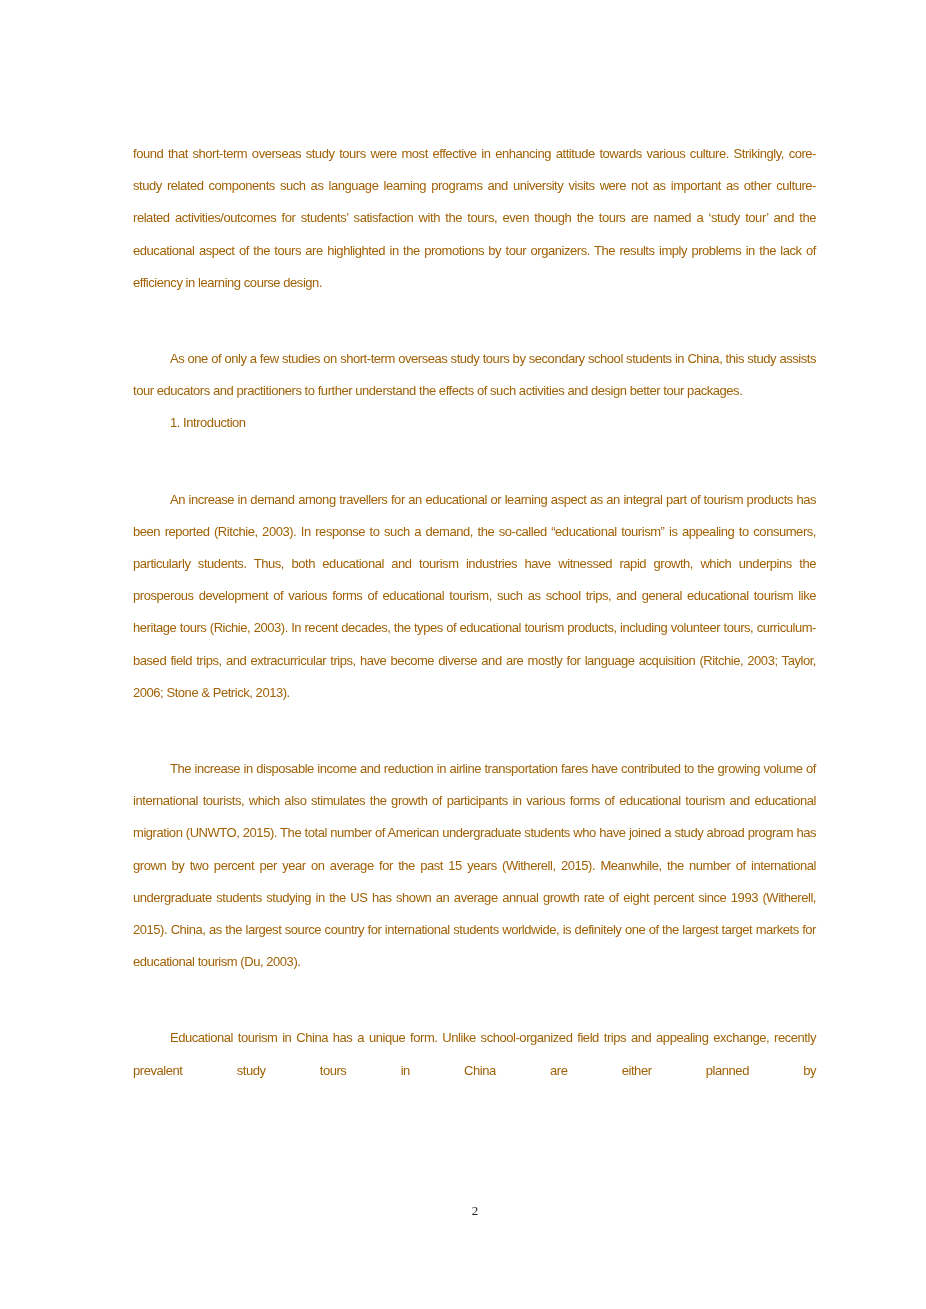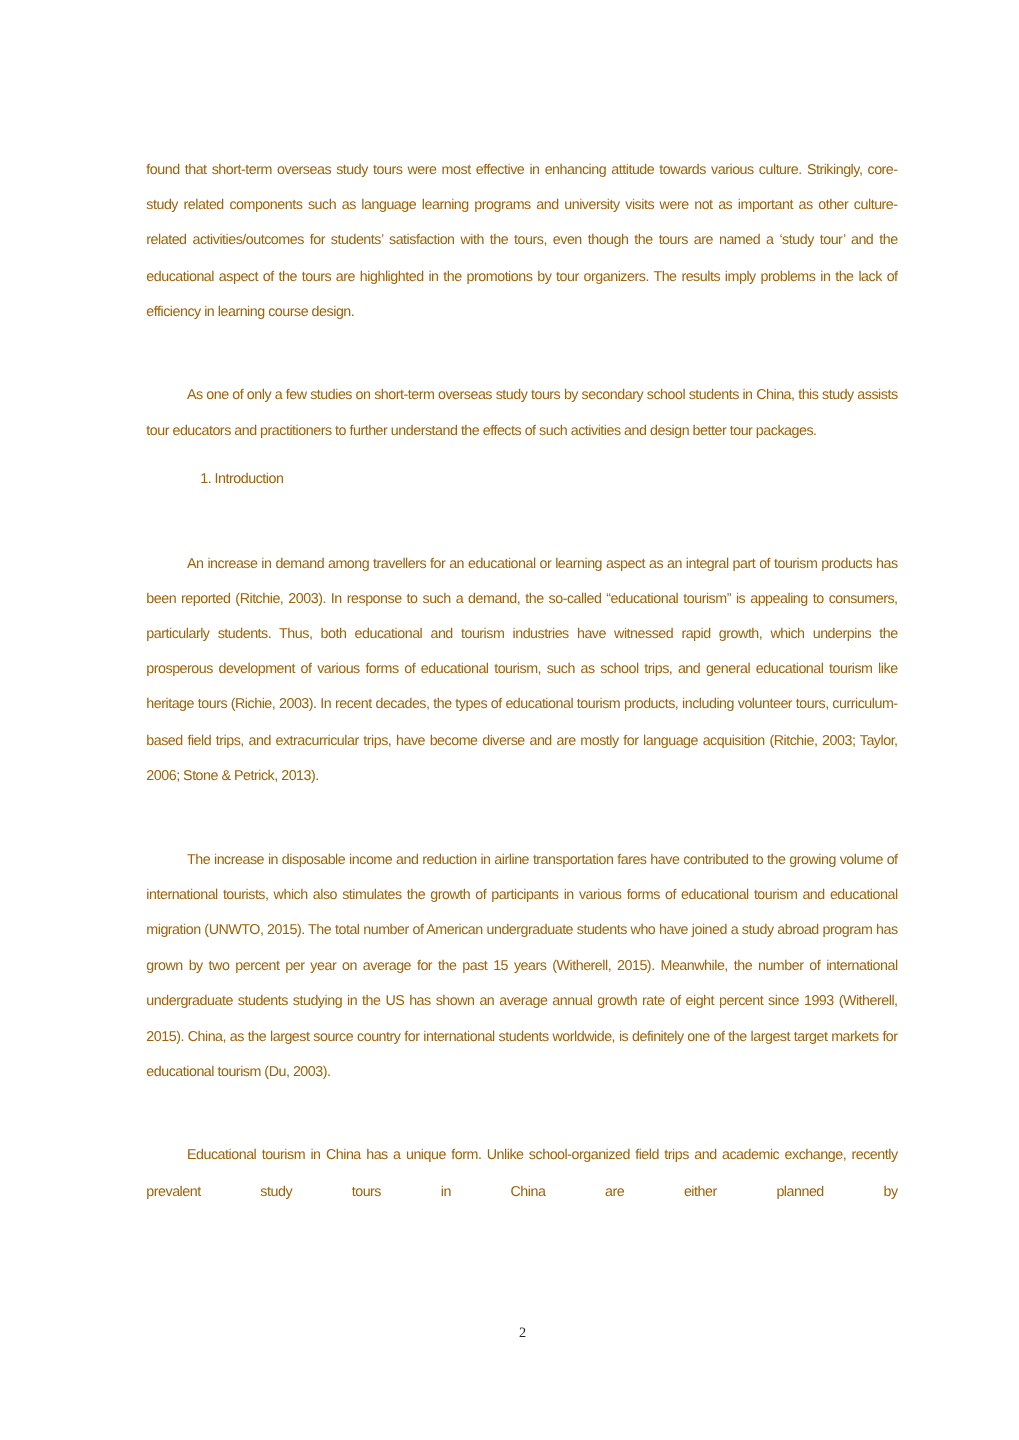--- a/index.html
+++ b/index.html
@@ -27,21 +27,21 @@
   .para {
     margin: 0;
     text-align: justify;
     text-align-last: left;
   }
   .indent {
     text-indent: 37px;
     margin-top: 44px;
   }
   .heading {
-    margin: 12px;
+    margin: 0;
     text-indent: 37px;
   }
   .page-number {
     position: absolute;
     top: 1203px;
     left: 0;
     width: 950px;
     text-align: center;
     font-family: "Liberation Serif", "DejaVu Serif", serif;
     font-size: 13px;
@@ -50,16 +50,16 @@
 </style>
 </head>
 <body>
 
 <div class="page">
   <p class="para">found that short-term overseas study tours were most effective in enhancing attitude towards various culture. Strikingly, core-study related components such as language learning programs and university visits were not as important as other culture-related activities/outcomes for students’ satisfaction with the tours, even though the tours are named a ‘study tour’ and the educational aspect of the tours are highlighted in the promotions by tour organizers. The results imply problems in the lack of efficiency in learning course design.</p>
   <p class="para indent">As one of only a few studies on short-term overseas study tours by secondary school students in China, this study assists tour educators and practitioners to further understand the effects of such activities and design better tour packages.</p>
   <p class="heading">1. Introduction</p>
   <p class="para indent">An increase in demand among travellers for an educational or learning aspect as an integral part of tourism products has been reported (Ritchie, 2003). In response to such a demand, the so-called “educational tourism” is appealing to consumers, particularly students. Thus, both educational and tourism industries have witnessed rapid growth, which underpins the prosperous development of various forms of educational tourism, such as school trips, and general educational tourism like heritage tours (Richie, 2003). In recent decades, the types of educational tourism products, including volunteer tours, curriculum-based field trips, and extracurricular trips, have become diverse and are mostly for language acquisition (Ritchie, 2003; Taylor, 2006; Stone &amp; Petrick, 2013).</p>
   <p class="para indent">The increase in disposable income and reduction in airline transportation fares have contributed to the growing volume of international tourists, which also stimulates the growth of participants in various forms of educational tourism and educational migration (UNWTO, 2015).   The total number of American undergraduate students who have joined a study abroad program has grown by two percent per year on average for the past 15 years (Witherell, 2015). Meanwhile, the number of international undergraduate students studying in the US has shown an average annual growth rate of eight percent since 1993 (Witherell, 2015).   China, as the largest source country for international students worldwide, is definitely one of the largest target markets for educational tourism (Du, 2003).</p>
-  <p class="para indent" style="text-align-last: justify;">Educational tourism in China has a unique form. Unlike school-organized field trips and academic exchange, recently prevalent study tours in China are either planned by</p>
+  <p class="para indent" style="text-align-last: justify;">Educational tourism in China has a unique form. Unlike school-organized field trips and appealing exchange, recently prevalent study tours in China are either planned by</p>
 </div>
 
 <div class="page-number">2</div>
 
 </body></html>

